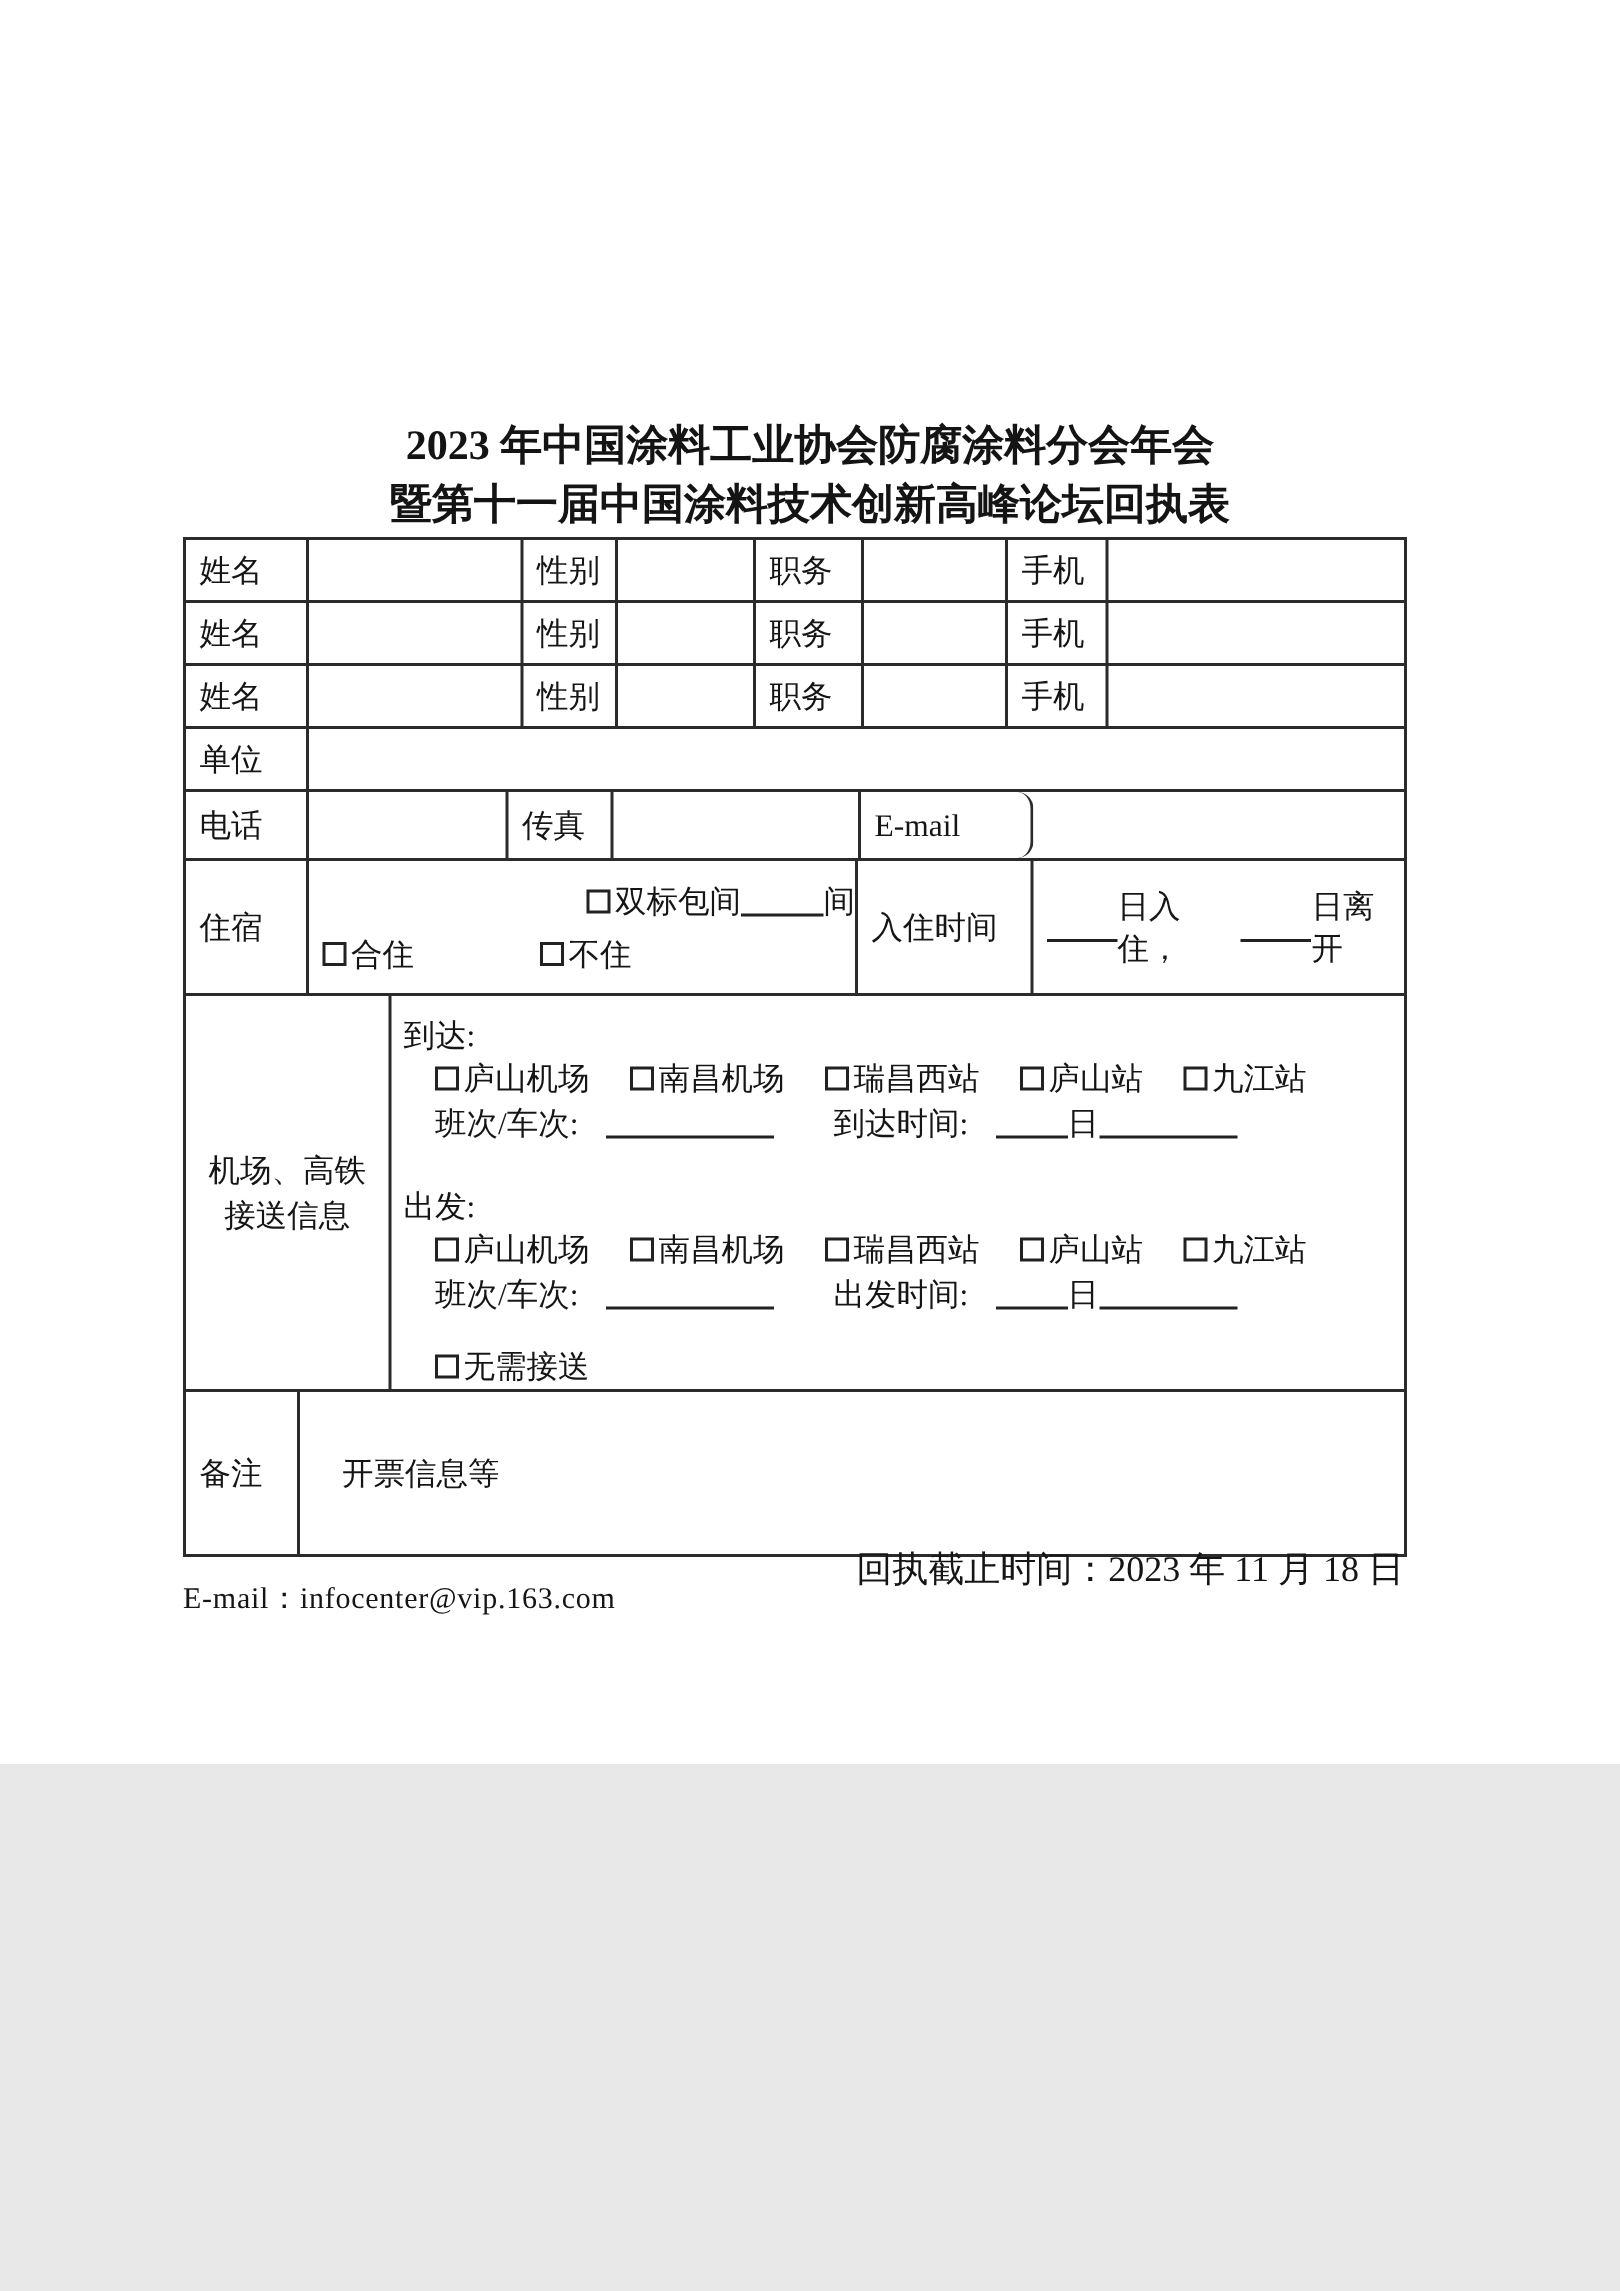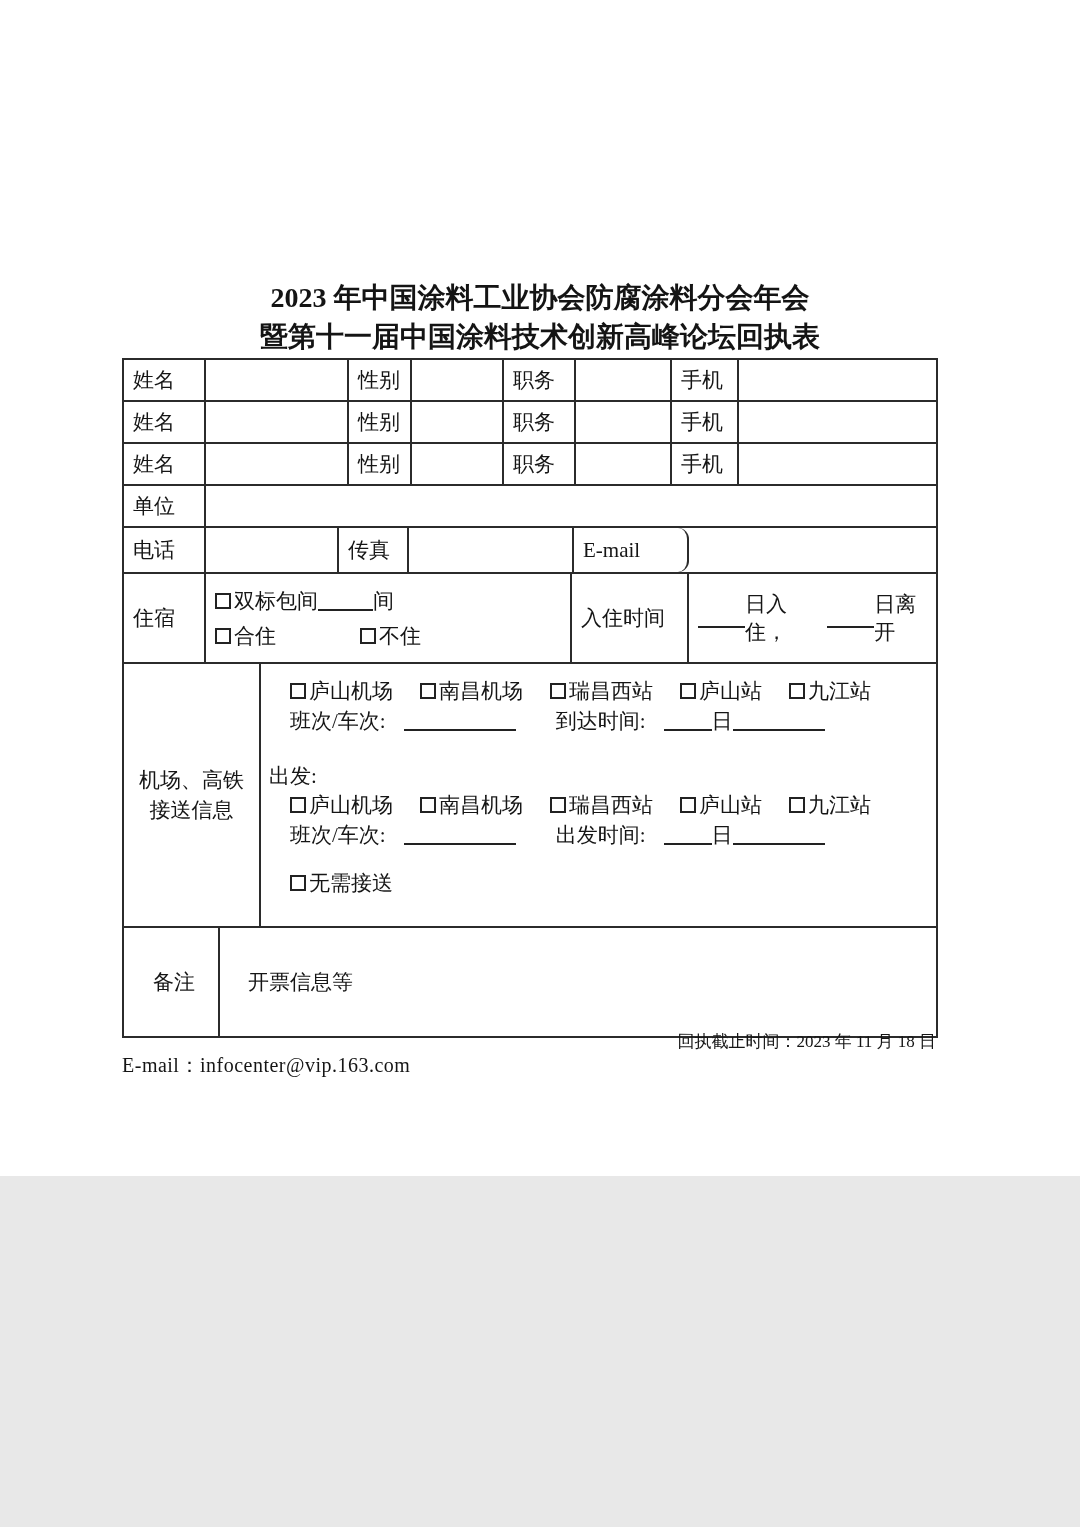--- a/index.html
+++ b/index.html
@@ -39,57 +39,57 @@
   .c-lbl1 { width:82px; }  .c-val1 { width:143px; }
   .c-lbl2 { width:63px; }  .c-val2 { width:92px; }
   .c-lbl3 { width:72px; }  .c-val3 { width:96px; }
   .c-lbl4 { width:67px; }  .c-val4 { width:201px; flex:1; }
   
   .c-comp-val { flex:1; }
   
   .c-ph-val { width:133px; } .c-fax { width:70px; } .c-fax-val { width:165px; }
   .c-em { width:115px;border-radius:11px; } .c-em-val { flex:1; }
   
-  .c-acc-opts { width:366px; flex-direction:column; align-items:flex-start; justify-content:center; gap:7px; }
+  .c-acc-opts { width:366px; flex-direction:column; align-items:flex-end; justify-content:center; gap:7px; }
   .c-acc-time { width:117px; }
   .c-acc-val { flex:1; }
   .acc-line { display:flex; align-items:center; white-space:nowrap; }
   .acc-share-none { width:100%; }
   .opt-none-offset { margin-left:84px; }
   
   .c-tr-lbl { width:137px; flex-direction:column; justify-content:center; align-items:center; padding-left:0; line-height:30px; }
   .c-tr-main { flex:1; flex-direction:column; align-items:stretch; justify-content:flex-start; padding:12px 0 0 8px; }
   .tr-heading { line-height:28px; }
   .tr-stations { display:flex; align-items:center; gap:27px; padding-left:21px; line-height:30px; white-space:nowrap; }
   .tr-flight { display:flex; align-items:center; padding-left:21px; line-height:30px; white-space:nowrap; }
   .tr-gap { height:26px; }
   .tr-gap-sm { height:18px; }
   .tr-notransfer { display:flex; align-items:center; padding-left:21px; line-height:30px; }
   
-  .c-rem-lbl { width:76px;margin-left:20px; }
+  .c-rem-lbl { width:76px; }
   .c-rem-val { flex:1; align-items:center; padding-left:28px; }
   
   .cbx {
     display:inline-block; width:16px; height:16px;
     border:2px solid #222; margin-right:3px; flex:none;
     background:#fff;
   }
   .blank { display:inline-block; border-bottom:2px solid #222; height:20px; }
   .w55 { width:55px; } .w48 { width:48px; } .w112 { width:112px; } .w92 { width:92px; }
   .station-item { display:flex; align-items:center; }
   .sp40 { display:inline-block; width:40px; }
   .sp18 { display:inline-block; width:18px; }
   
   .footer-email {
     position:absolute; left:122px; top:1052px;
     font-size:20px; letter-spacing:0.5px;
   }
   .footer-deadline {
     position:absolute; right:144px; top:1030px;
-    font-size:17px;
+    font-size:24px;
   }
   .page-number {
     position:absolute; top:1400px; left:0; width:100%;
     text-align:center; font-size:21px; color:#222;
   }
 </style>
 </head>
 <body>
 
 <div class="page">
@@ -175,20 +175,21 @@
       </div>
     </div>
 
     <div class="frow">
       <div class="fcell c-tr-lbl h262">
         <span>机场、高铁</span>
         <span>接送信息</span>
       </div>
       <div class="fcell c-tr-main h262">
 
+        <div class="tr-heading">到达:</div>
         <div class="tr-stations">
           <span class="station-item">
               <span class="cbx"></span>
               <span>庐山机场</span>
             </span>
           <span class="station-item">
               <span class="cbx"></span>
               <span>南昌机场</span>
             </span>
           <span class="station-item">

